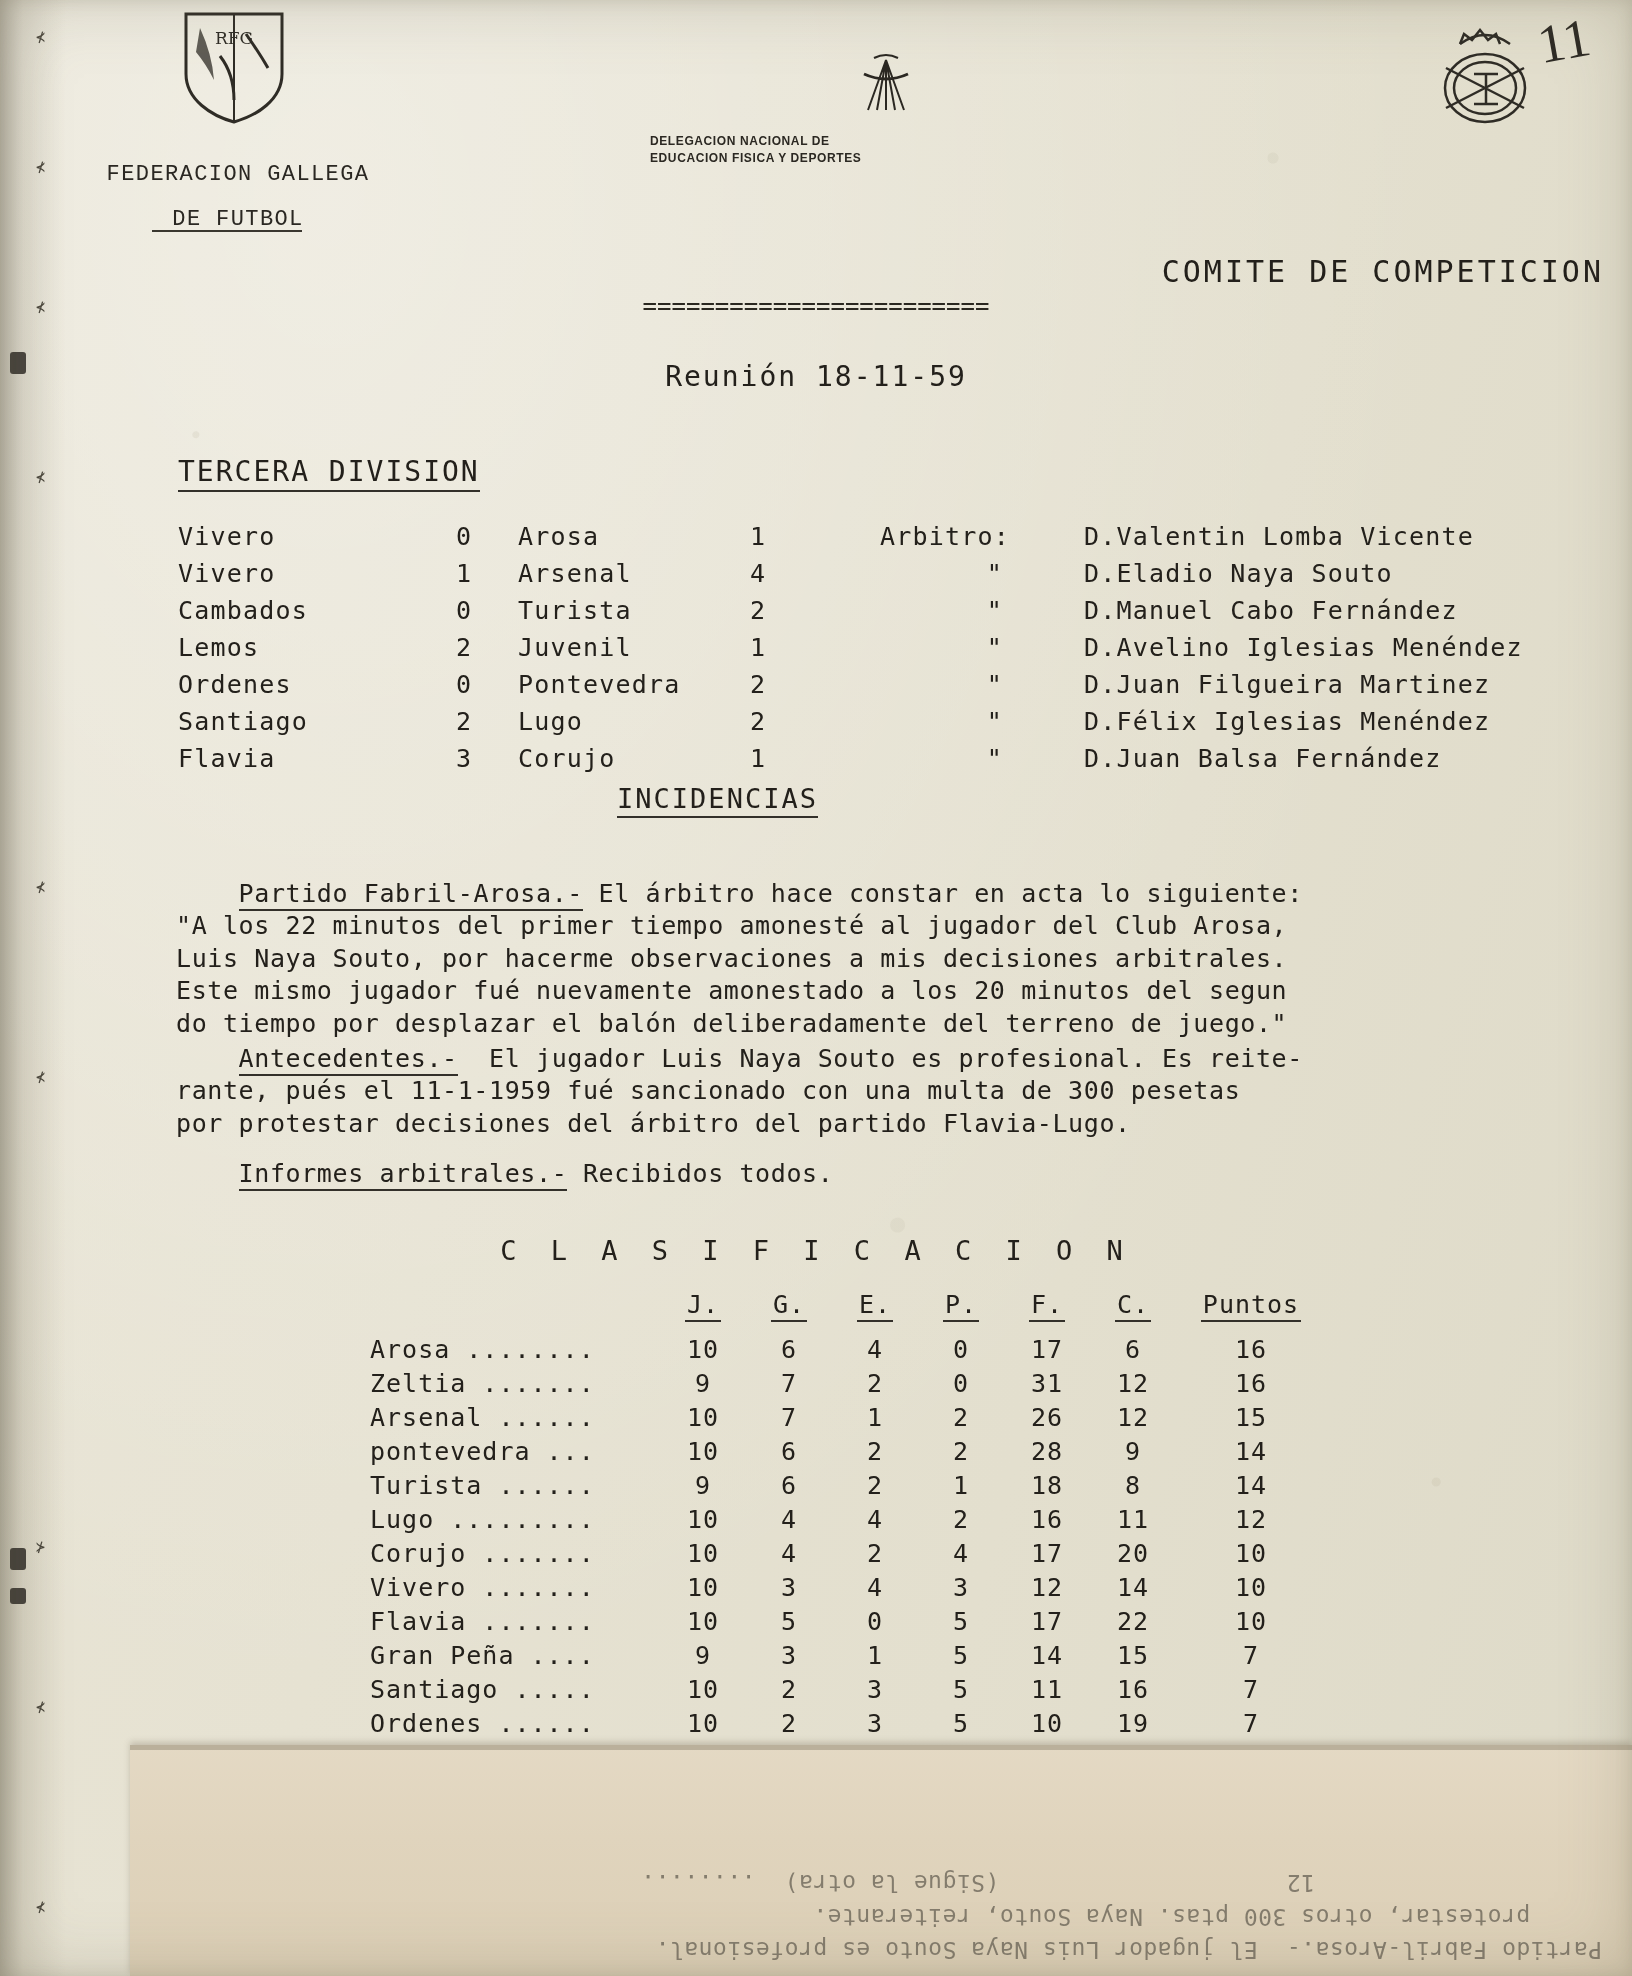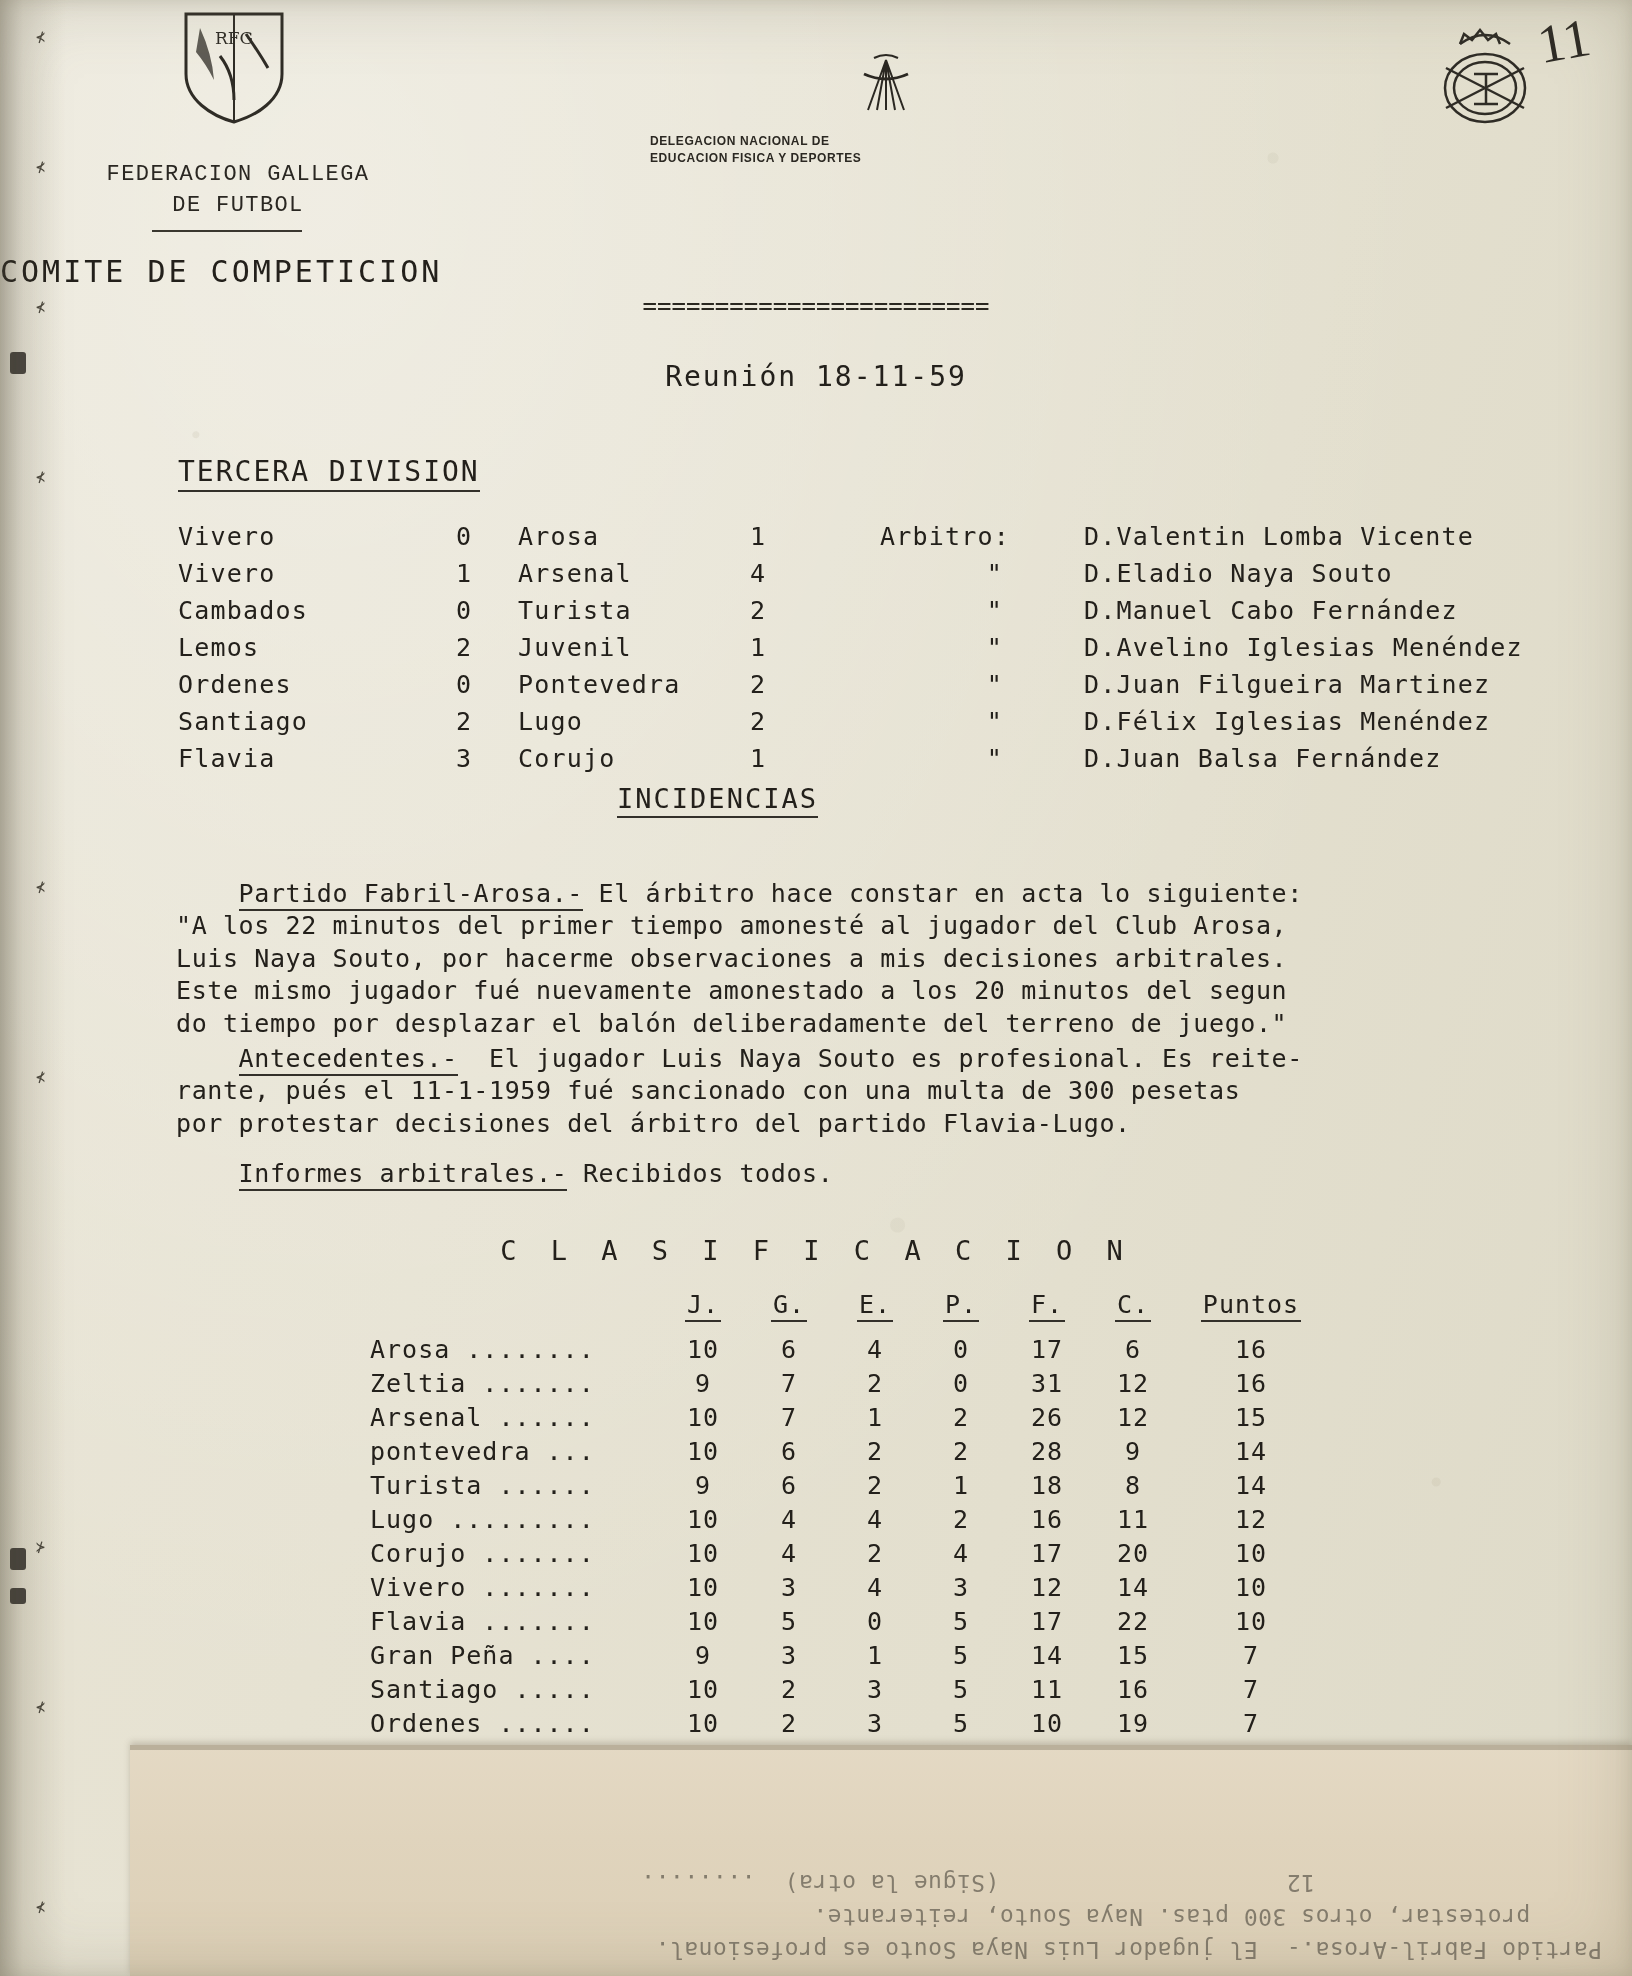--- a/index.html
+++ b/index.html
@@ -78,21 +78,21 @@
   .fed-title {
     position: absolute;
     left: 78px; top: 162px;
     width: 320px;
     text-align: center;
     font-family: Liberation Mono, monospace;
     font-size: 22px;
     letter-spacing: 1.4px;
     color: #2a2722;
   }
-  .fed-title .l2 { display: block; margin-top: 6px; }
+  .fed-title .l2 { display: block; margin-top: 20px; }
   .fed-underline {
     position: absolute;
     left: 152px; top: 230px;
     width: 150px; height: 2px;
     background: #3a372f;
   }
   .dnd {
     position: absolute;
     left: 650px; top: 133px;
     width: 400px;
@@ -119,21 +119,21 @@
 
   
   .mono {
     font-family: "DejaVu Sans Mono", "Liberation Mono", monospace;
     color: #23201b;
   }
   .title-comite {
     position: absolute;
     left: 0; top: 254px;
     width: 1604px;
-    text-align: left;
+    text-align: right;
     font-size: 30px;
     letter-spacing: 3px;
   }
   .title-rule {
     position: absolute;
     left: 0; top: 292px;
     width: 1632px;
     text-align: center;
     font-size: 24px;
     letter-spacing: 0px;

